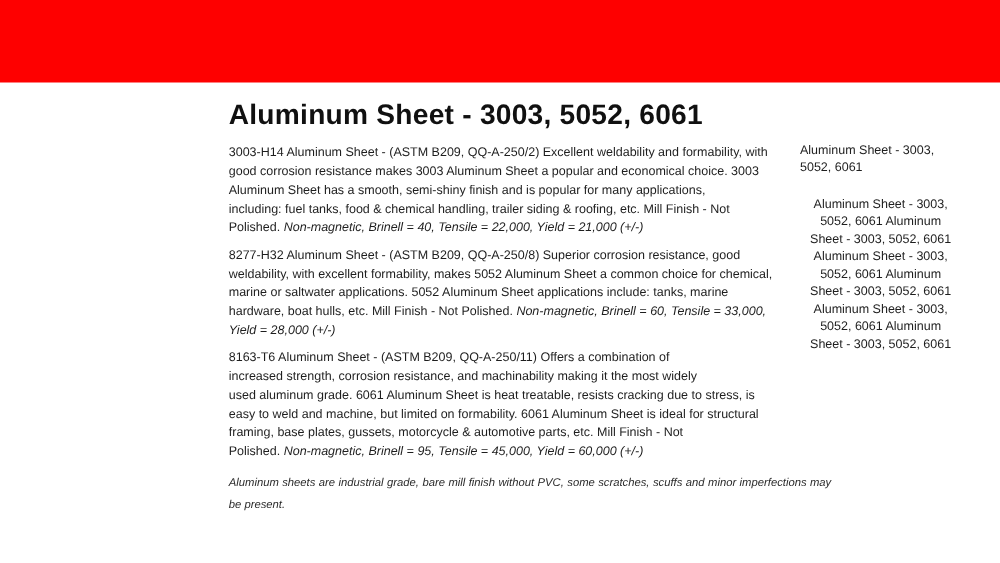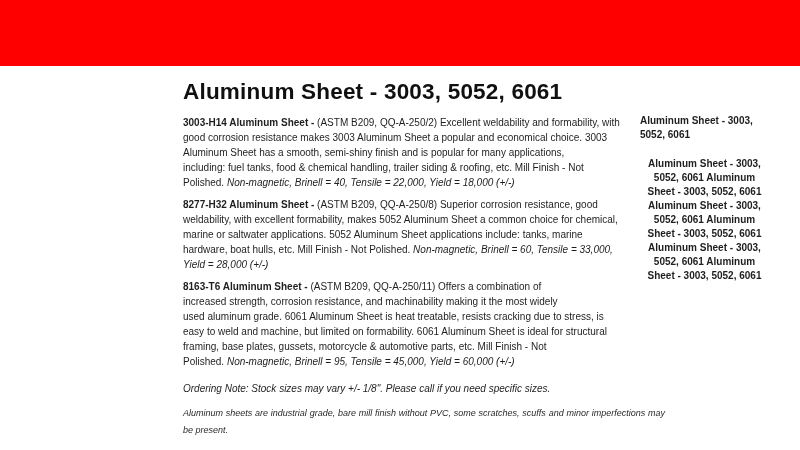--- a/index.html
+++ b/index.html
@@ -29,21 +29,21 @@
     font-weight: bold;
     color: #101010;
     letter-spacing: 0.2px;
   }
   .para {
     font-size: 10px;
     line-height: 15px;
     margin: 0 0 7px 0;
     white-space: pre-line;
   }
-  .para .lead { font-weight: bold; }
+  .para .lead { font-weight: normal; }
   .para .specs { font-style: italic; }
   .stock { margin-top: 6px; }
   .note {
     font-size: 10px;
     line-height: 15px;
     font-style: italic;
     margin: 12px 0 7px 0;
   }
   .fine {
     font-size: 9px;
@@ -52,21 +52,20 @@
     text-align: justify;
     width: 482px;
     color: #2a2a2a;
   }
   .sidebar {
     position: absolute;
     left: 640px; top: 114px;
     width: 129px;
     font-size: 10px;
     line-height: 14px;
-    font-weight: bold;
   }
   .sb-heading {
     white-space: pre-line;
     margin: 0 0 15px 0;
   }
   .sb-links {
     white-space: pre-line;
     text-align: center;
     cursor: pointer;
   }
@@ -77,37 +76,36 @@
 <div class="banner" style="background: rgb(254, 0, 0);"></div>
 
 <div class="content">
 
   <h1 class="page-title">Aluminum Sheet - 3003, 5052, 6061</h1>
 
   <p class="para"><span class="lead">3003-H14 Aluminum Sheet -</span><span> (ASTM B209, QQ-A-250/2) Excellent weldability and formability, with
 good corrosion resistance makes 3003 Aluminum Sheet a popular and economical choice. 3003
 Aluminum Sheet has a smooth, semi-shiny finish and is popular for many applications,
 including: fuel tanks, food &amp; chemical handling, trailer siding &amp; roofing, etc. Mill Finish - Not
-Polished. </span><span class="specs">Non-magnetic, Brinell = 40, Tensile = 22,000, Yield = 18,000 (+/-)</span></p>
+Polished. </span><span class="specs">Non-magnetic, Brinell = 40, Tensile = 22,000, Yield = 21,000 (+/-)</span></p>
 
   <p class="para"><span class="lead">8277-H32 Aluminum Sheet -</span><span> (ASTM B209, QQ-A-250/8) Superior corrosion resistance, good
 weldability, with excellent formability, makes 5052 Aluminum Sheet a common choice for chemical,
 marine or saltwater applications. 5052 Aluminum Sheet applications include: tanks, marine
 hardware, boat hulls, etc. Mill Finish - Not Polished. </span><span class="specs">Non-magnetic, Brinell = 60, Tensile = 33,000,
 Yield = 28,000 (+/-)</span></p>
 
   <p class="para"><span class="lead">8163-T6 Aluminum Sheet -</span><span> (ASTM B209, QQ-A-250/11) Offers a combination of
 increased strength, corrosion resistance, and machinability making it the most widely
 used aluminum grade. 6061 Aluminum Sheet is heat treatable, resists cracking due to stress, is
 easy to weld and machine, but limited on formability. 6061 Aluminum Sheet is ideal for structural
 framing, base plates, gussets, motorcycle &amp; automotive parts, etc. Mill Finish - Not
 Polished. </span><span class="specs">Non-magnetic, Brinell = 95, Tensile = 45,000, Yield = 60,000 (+/-)</span></p>
 
 
-  <p class="note">Ordering Note: Stock sizes may vary +/- 1/8". Please call if you need specific sizes.</p>
 
   <p class="fine">Aluminum sheets are industrial grade, bare mill finish without PVC, some scratches, scuffs and minor imperfections may be present.</p>
 
 </div>
 
 <div class="sidebar">
   <div class="sb-heading">Aluminum Sheet - 3003,
 5052, 6061</div>
   <div class="sb-links">Aluminum Sheet - 3003,
 5052, 6061 Aluminum

